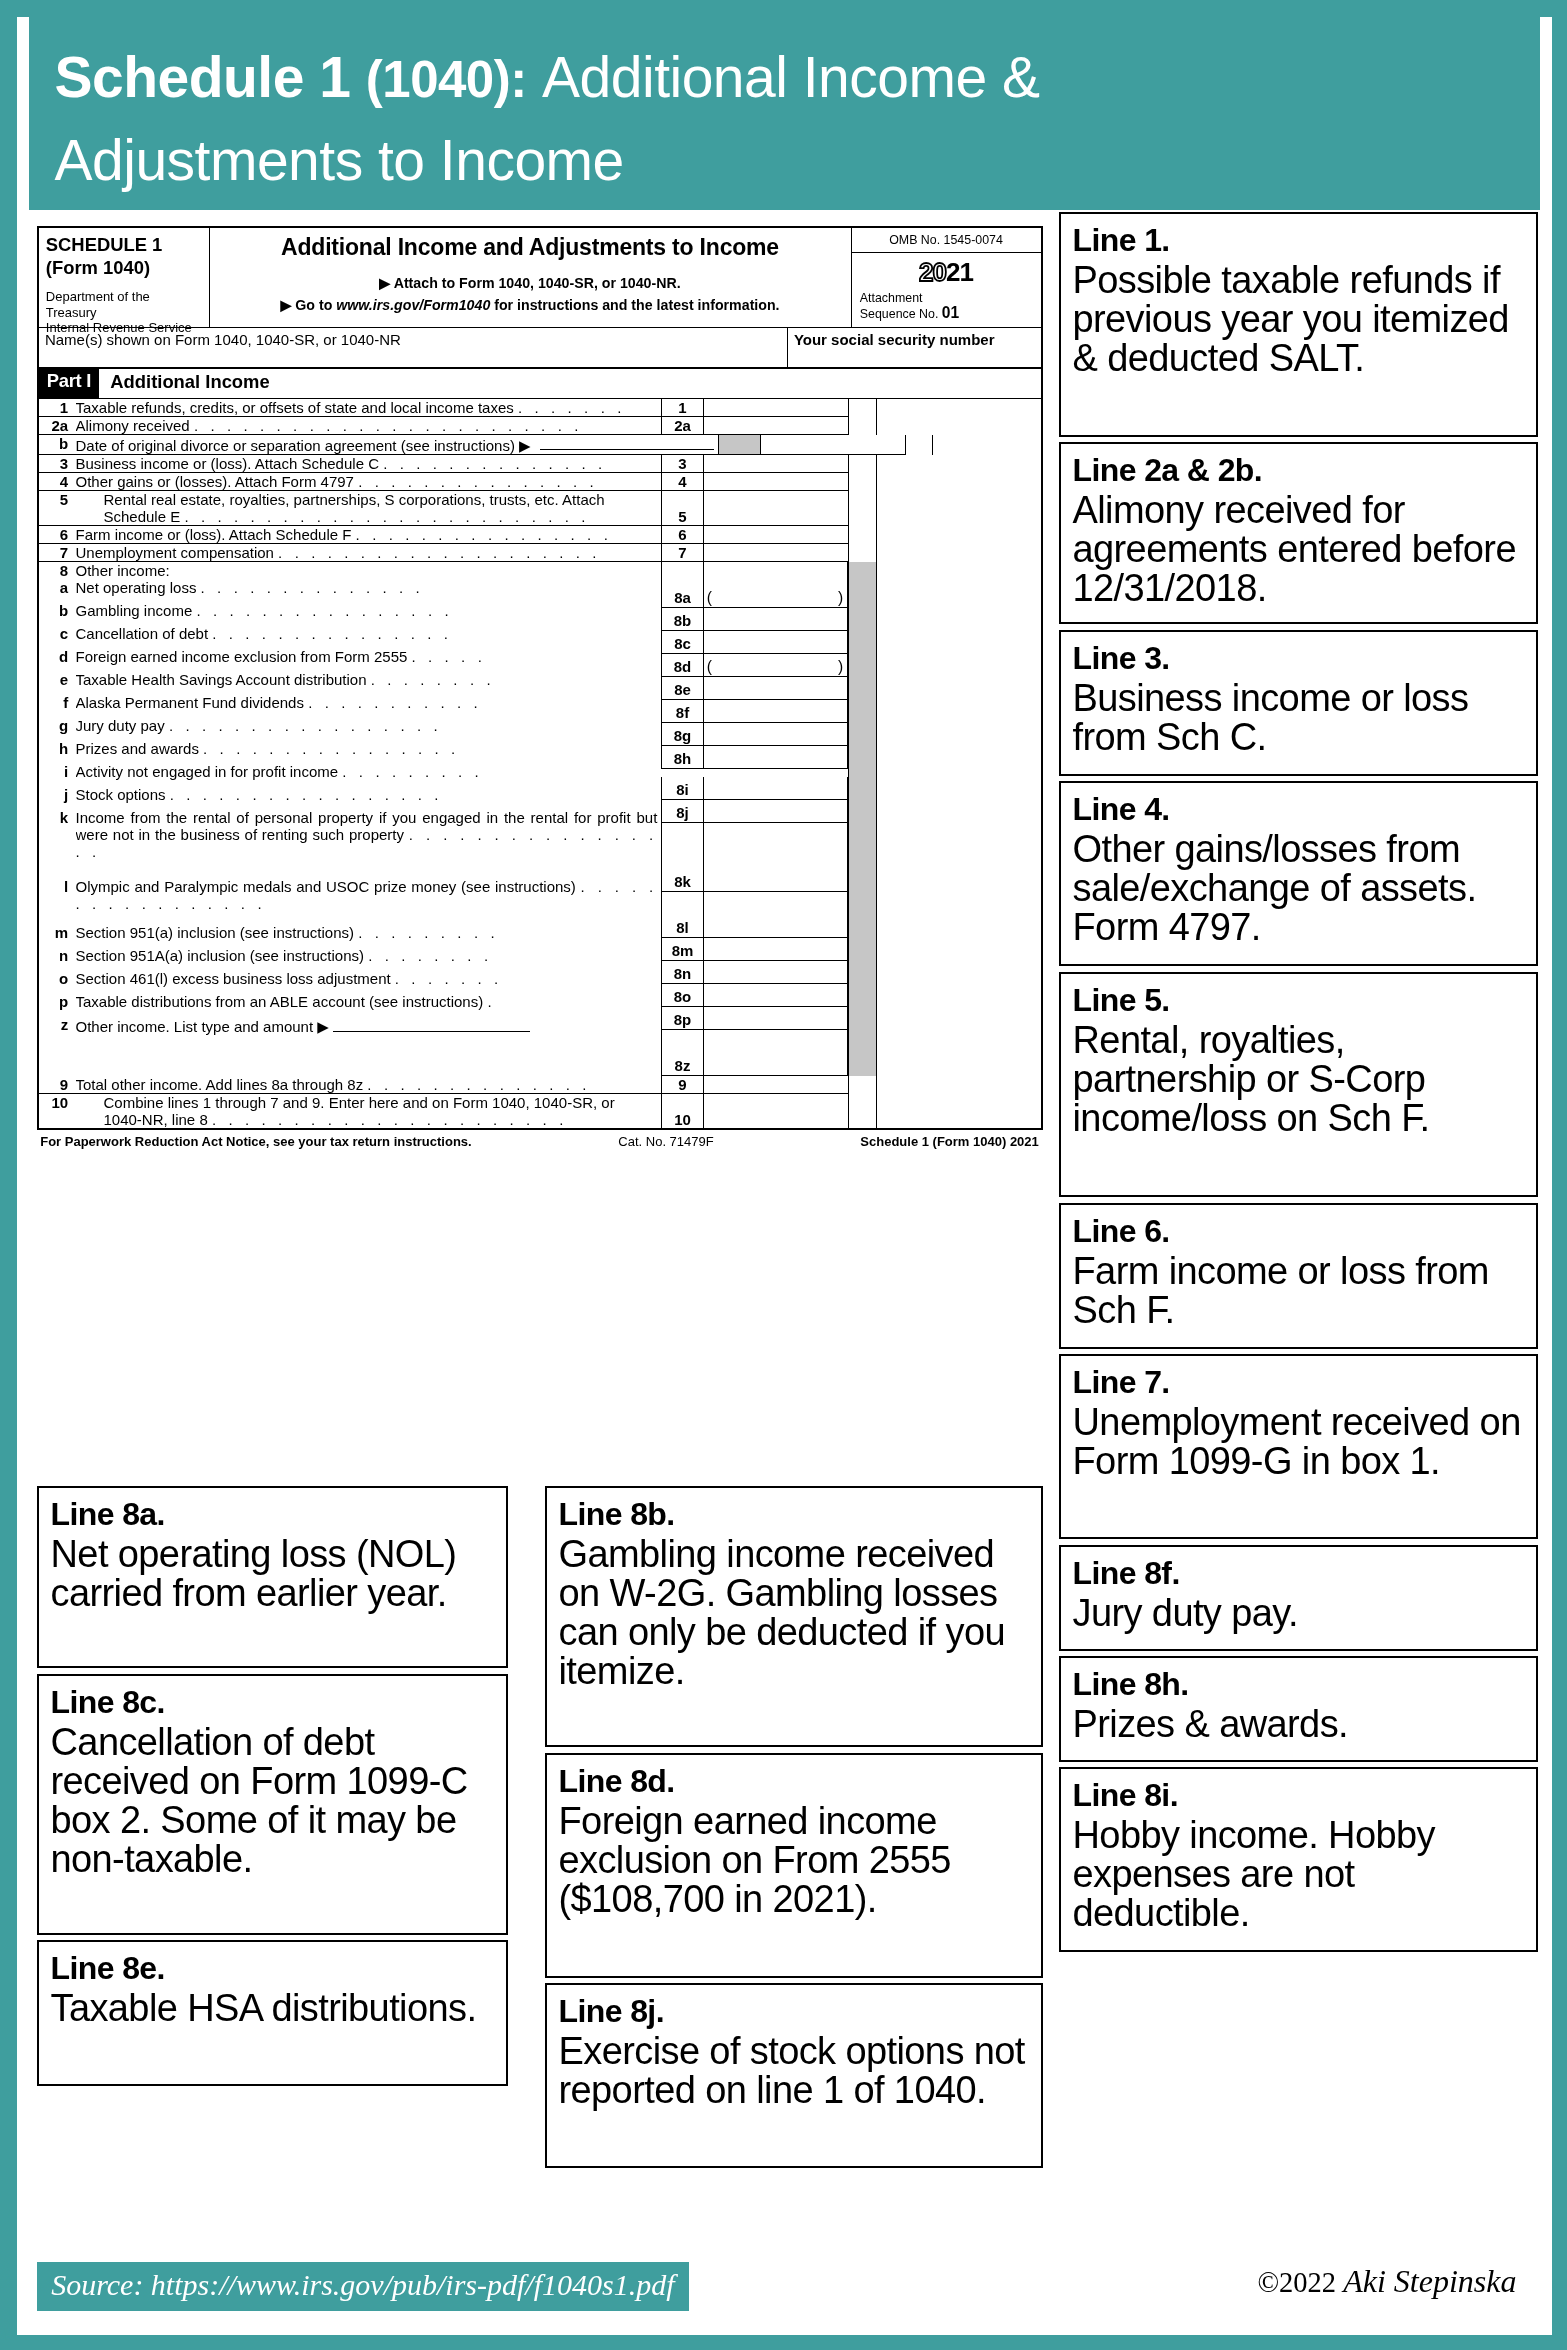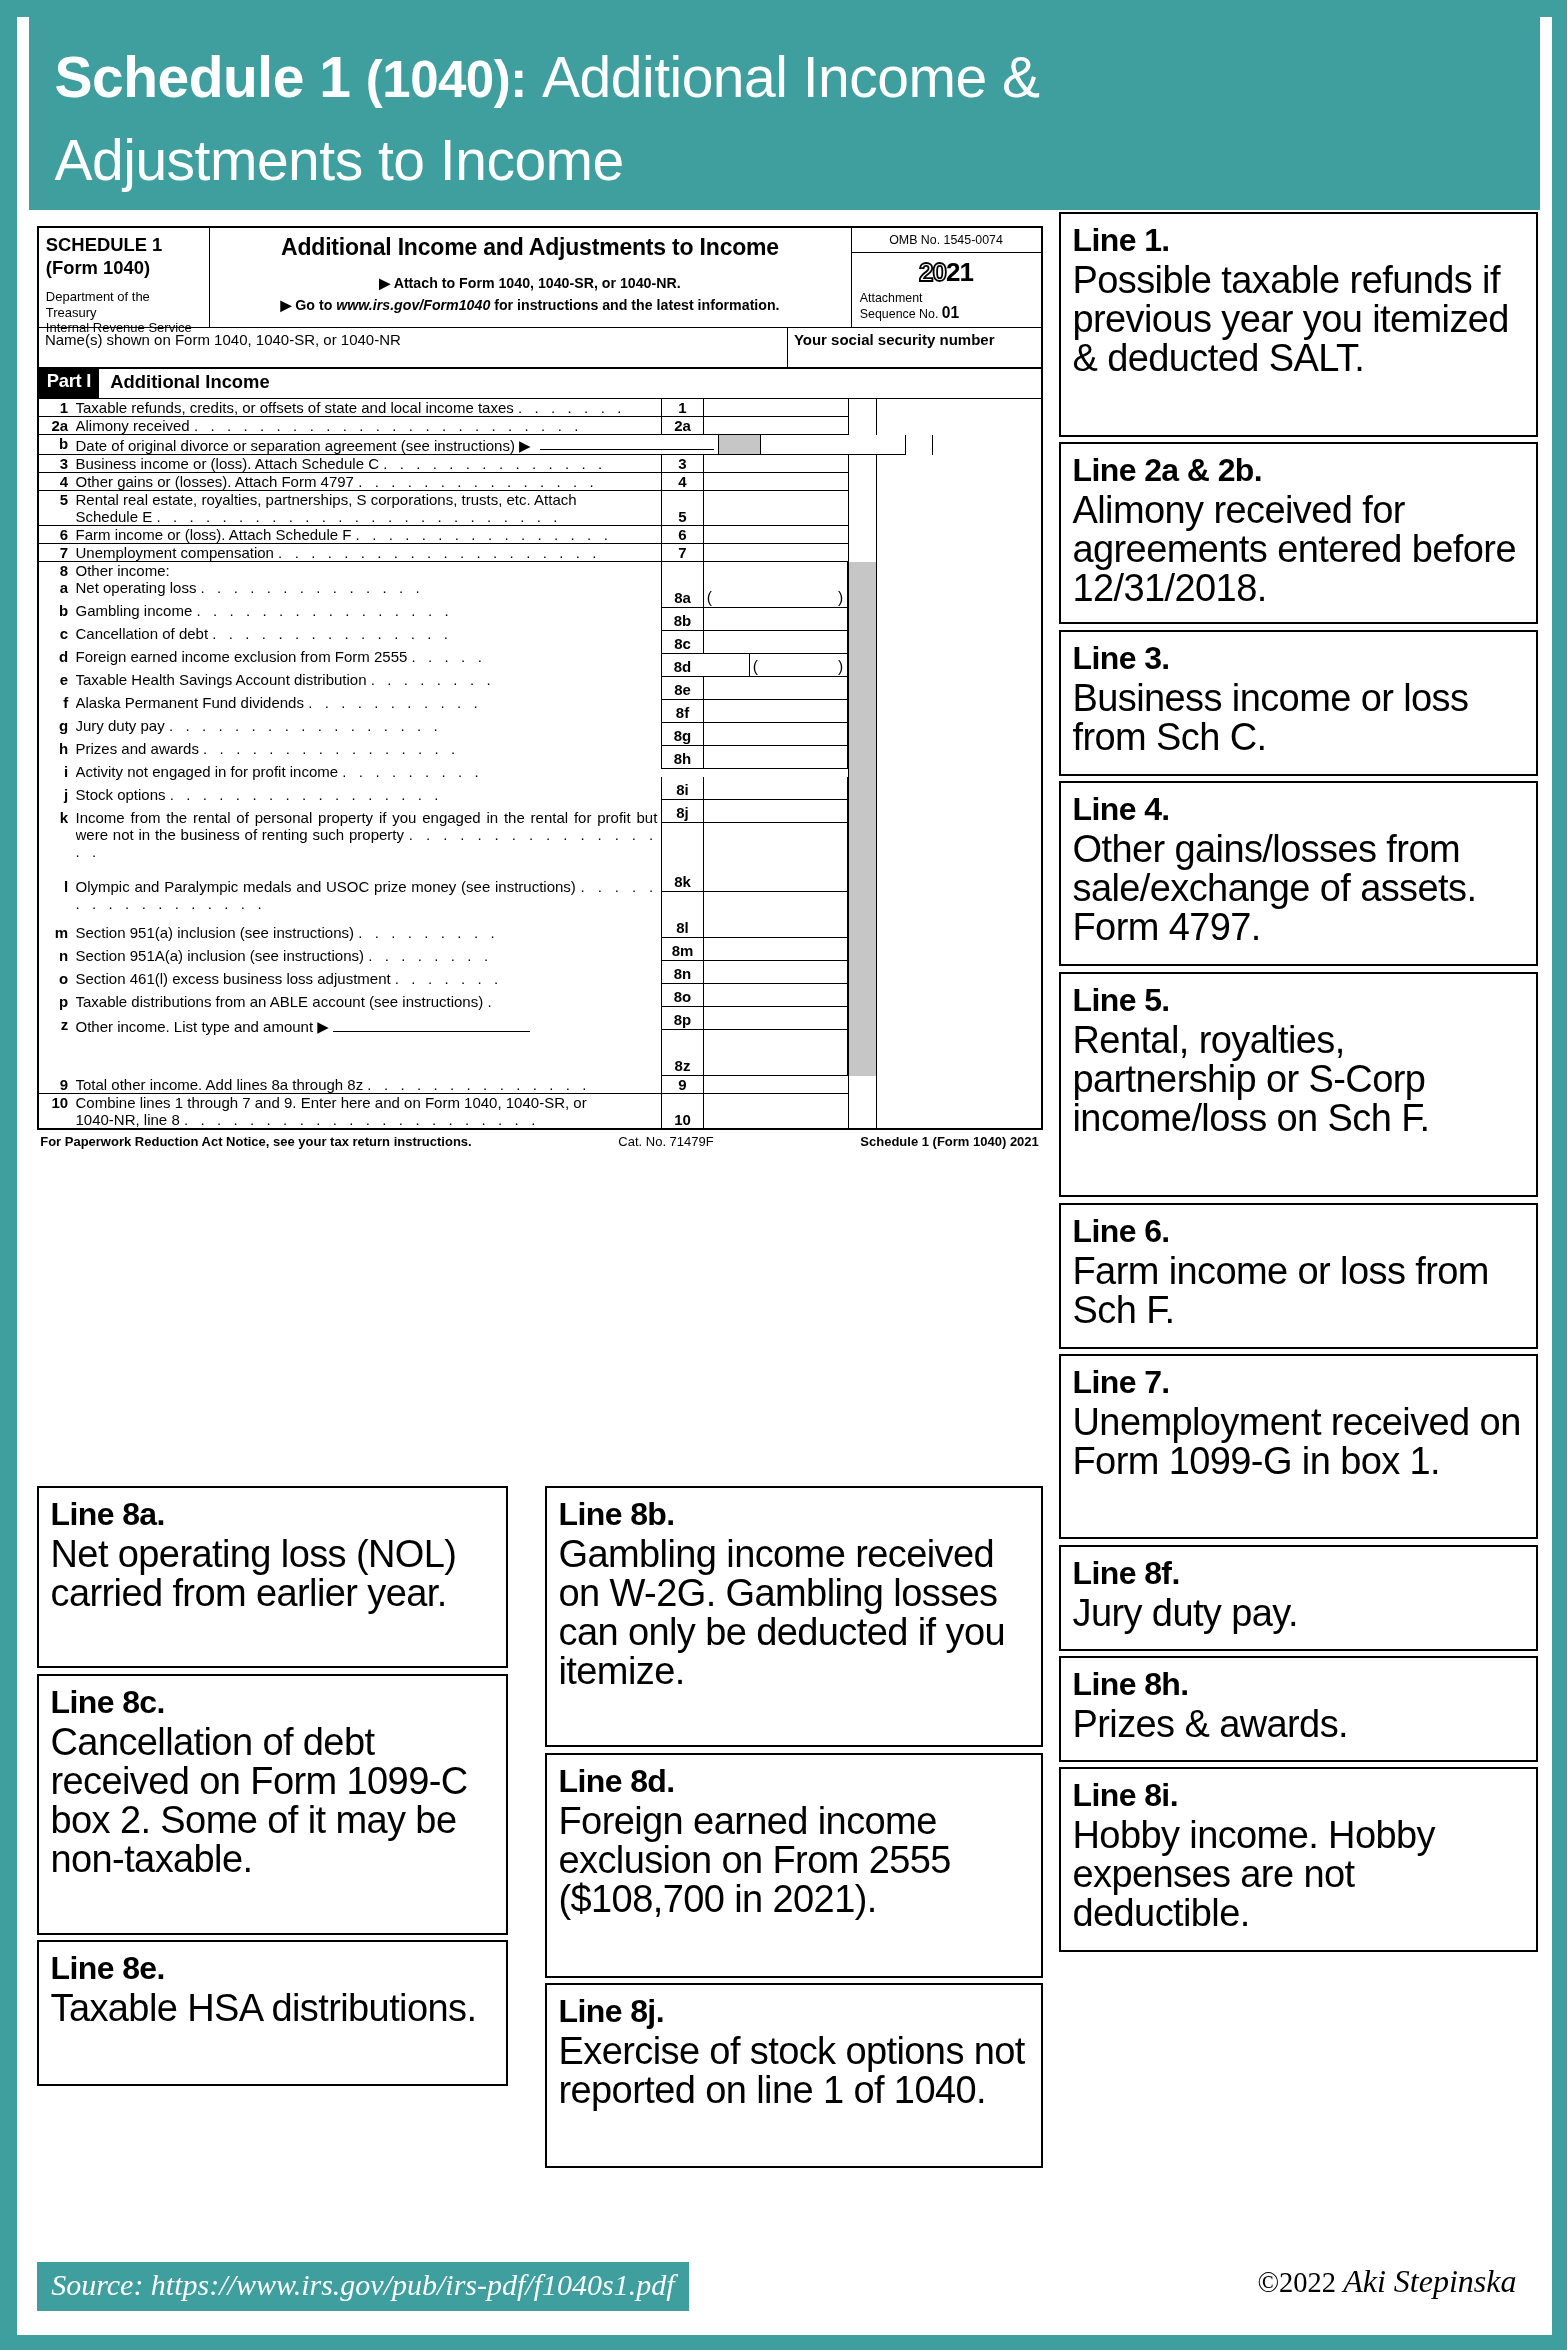--- a/index.html
+++ b/index.html
@@ -119,21 +119,21 @@
   }
   .row { display: flex; position: relative; }
   .rnum {
     width: 37px; text-align: right; padding-right: 7.3px;
     font-size: 15px; font-weight: bold; flex-shrink: 0;
   }
   .rtxt {
     flex: 1; font-size: 15px; position: relative; padding-right: 3.7px;
     overflow: hidden; white-space: nowrap;
   }
-  .rtxt.just { white-space: normal; text-align: justify; }
+  .rtxt.just { white-space: normal; text-align: justify; margin-left: 28px; }
   .dots { letter-spacing: 4.1px; font-size: 15px; }
   
   .cellA { width: 42px; flex-shrink: 0; font-size: 15px; font-weight: bold;
            text-align: center; border-left: 1.5px solid #000; }
   .cellB { width: 145px; flex-shrink: 0; border-left: 1.5px solid #000; }
   .cellShade { width: 27.5px; flex-shrink: 0; background: #c6c6c6; border-left: 1.5px solid #000; }
   .cellC { width: 165px; flex-shrink: 0; border-left: 1.5px solid #000; }
 
   .lnbot { border-bottom: 1.5px solid #000; }
 
@@ -425,21 +425,21 @@
                   </div>
                 </div>
                 <div style="display: flex; height: 23px; border-bottom: 1.5px solid rgb(0, 0, 0);">
                   <div style="width: 42px; flex-shrink: 0; font-size: 15px; font-weight: bold; text-align: center; border-left: 1.5px solid rgb(0, 0, 0); display: flex; align-items: flex-end; justify-content: center; padding-bottom: 0.9px;">8b</div>
                   <div style="flex: 1 1 0%; border-left: 1.5px solid rgb(0, 0, 0); border-right: 1.5px solid rgb(0, 0, 0); position: relative;"></div>
                 </div>
                 <div style="display: flex; height: 23px; border-bottom: 1.5px solid rgb(0, 0, 0);">
                   <div style="width: 42px; flex-shrink: 0; font-size: 15px; font-weight: bold; text-align: center; border-left: 1.5px solid rgb(0, 0, 0); display: flex; align-items: flex-end; justify-content: center; padding-bottom: 0.9px;">8c</div>
                   <div style="flex: 1 1 0%; border-left: 1.5px solid rgb(0, 0, 0); border-right: 1.5px solid rgb(0, 0, 0); position: relative;"></div>
                 </div>
-                <div style="display: flex; height: 23px; border-bottom: 1.5px solid rgb(0, 0, 0); gap: 46px;">
+                <div style="display: flex; height: 23px; border-bottom: 1.5px solid rgb(0, 0, 0);">
                   <div style="width: 42px; flex-shrink: 0; font-size: 15px; font-weight: bold; text-align: center; border-left: 1.5px solid rgb(0, 0, 0); display: flex; align-items: flex-end; justify-content: center; padding-bottom: 0.9px;">8d</div>
                   <div style="flex: 1 1 0%; border-left: 1.5px solid rgb(0, 0, 0); border-right: 1.5px solid rgb(0, 0, 0); position: relative;">
                     <span style="position:absolute;left:2.8px;bottom:0px;font-size:15.6px;">(</span>
                     <span style="position:absolute;right:3.7px;bottom:0px;font-size:15.6px;">)</span>
                   </div>
                 </div>
                 <div style="display: flex; height: 23px; border-bottom: 1.5px solid rgb(0, 0, 0);">
                   <div style="width: 42px; flex-shrink: 0; font-size: 15px; font-weight: bold; text-align: center; border-left: 1.5px solid rgb(0, 0, 0); display: flex; align-items: flex-end; justify-content: center; padding-bottom: 0.9px;">8e</div>
                   <div style="flex: 1 1 0%; border-left: 1.5px solid rgb(0, 0, 0); border-right: 1.5px solid rgb(0, 0, 0); position: relative;"></div>
                 </div>

